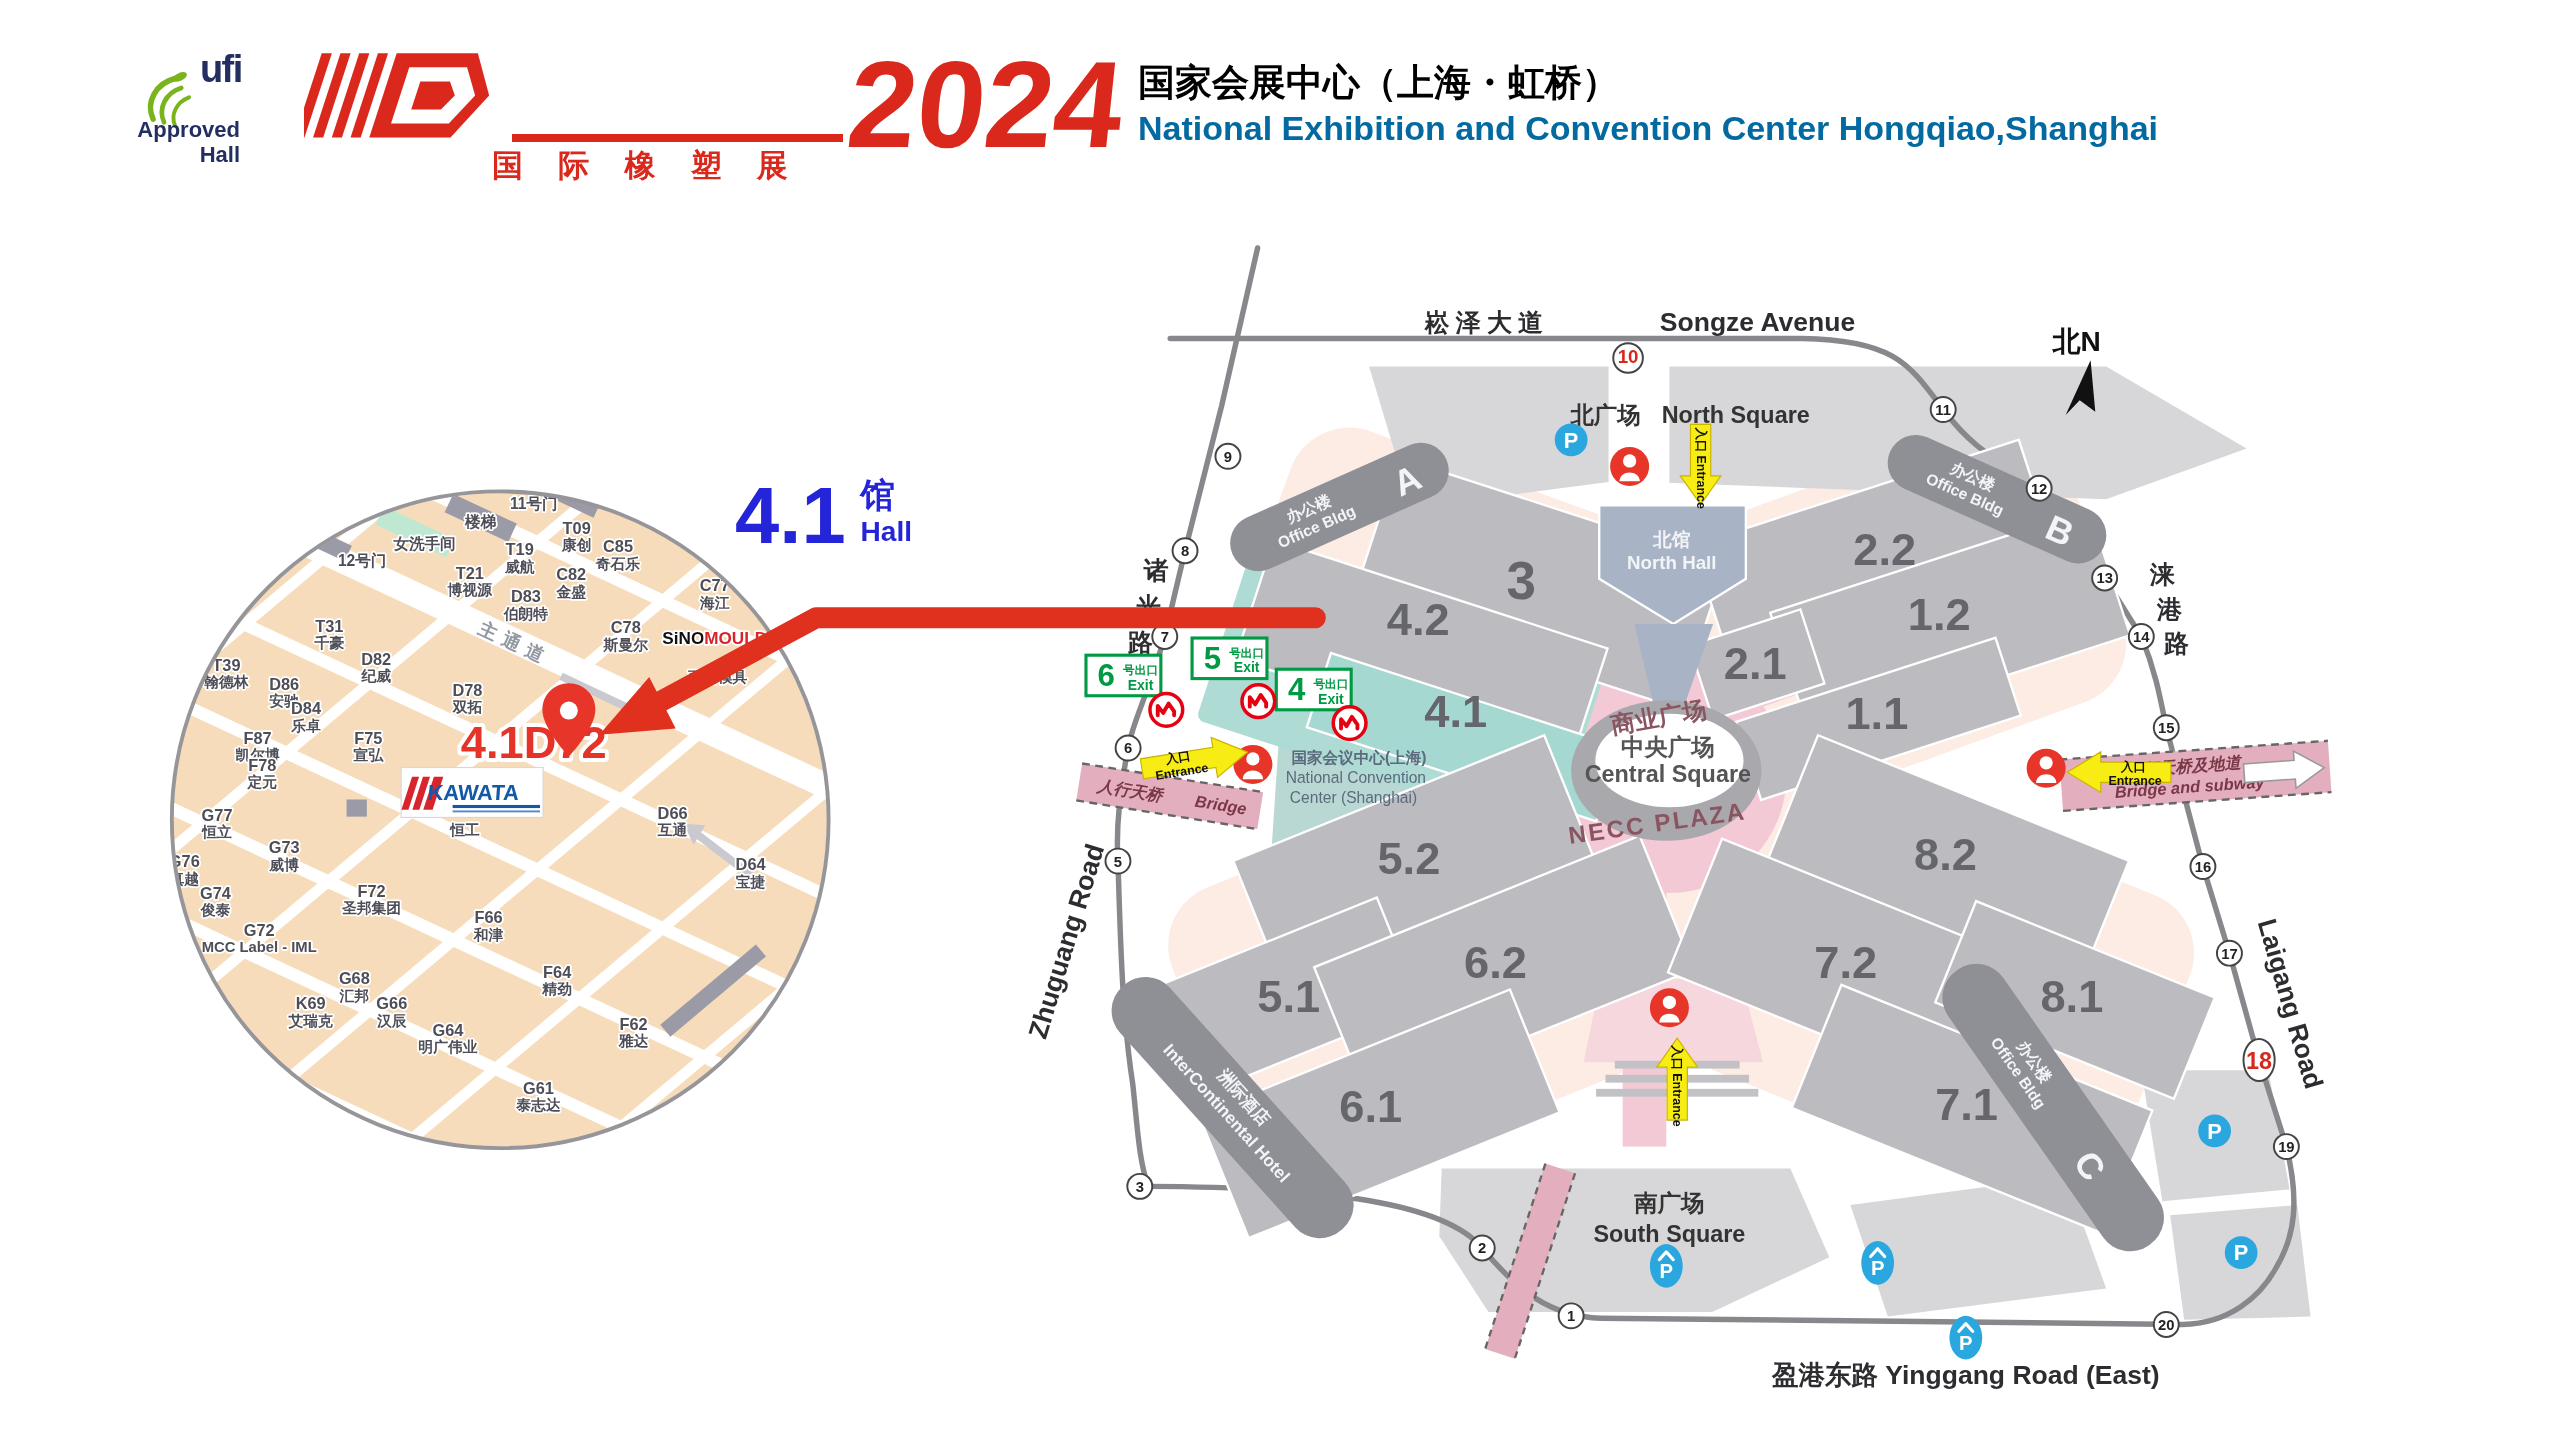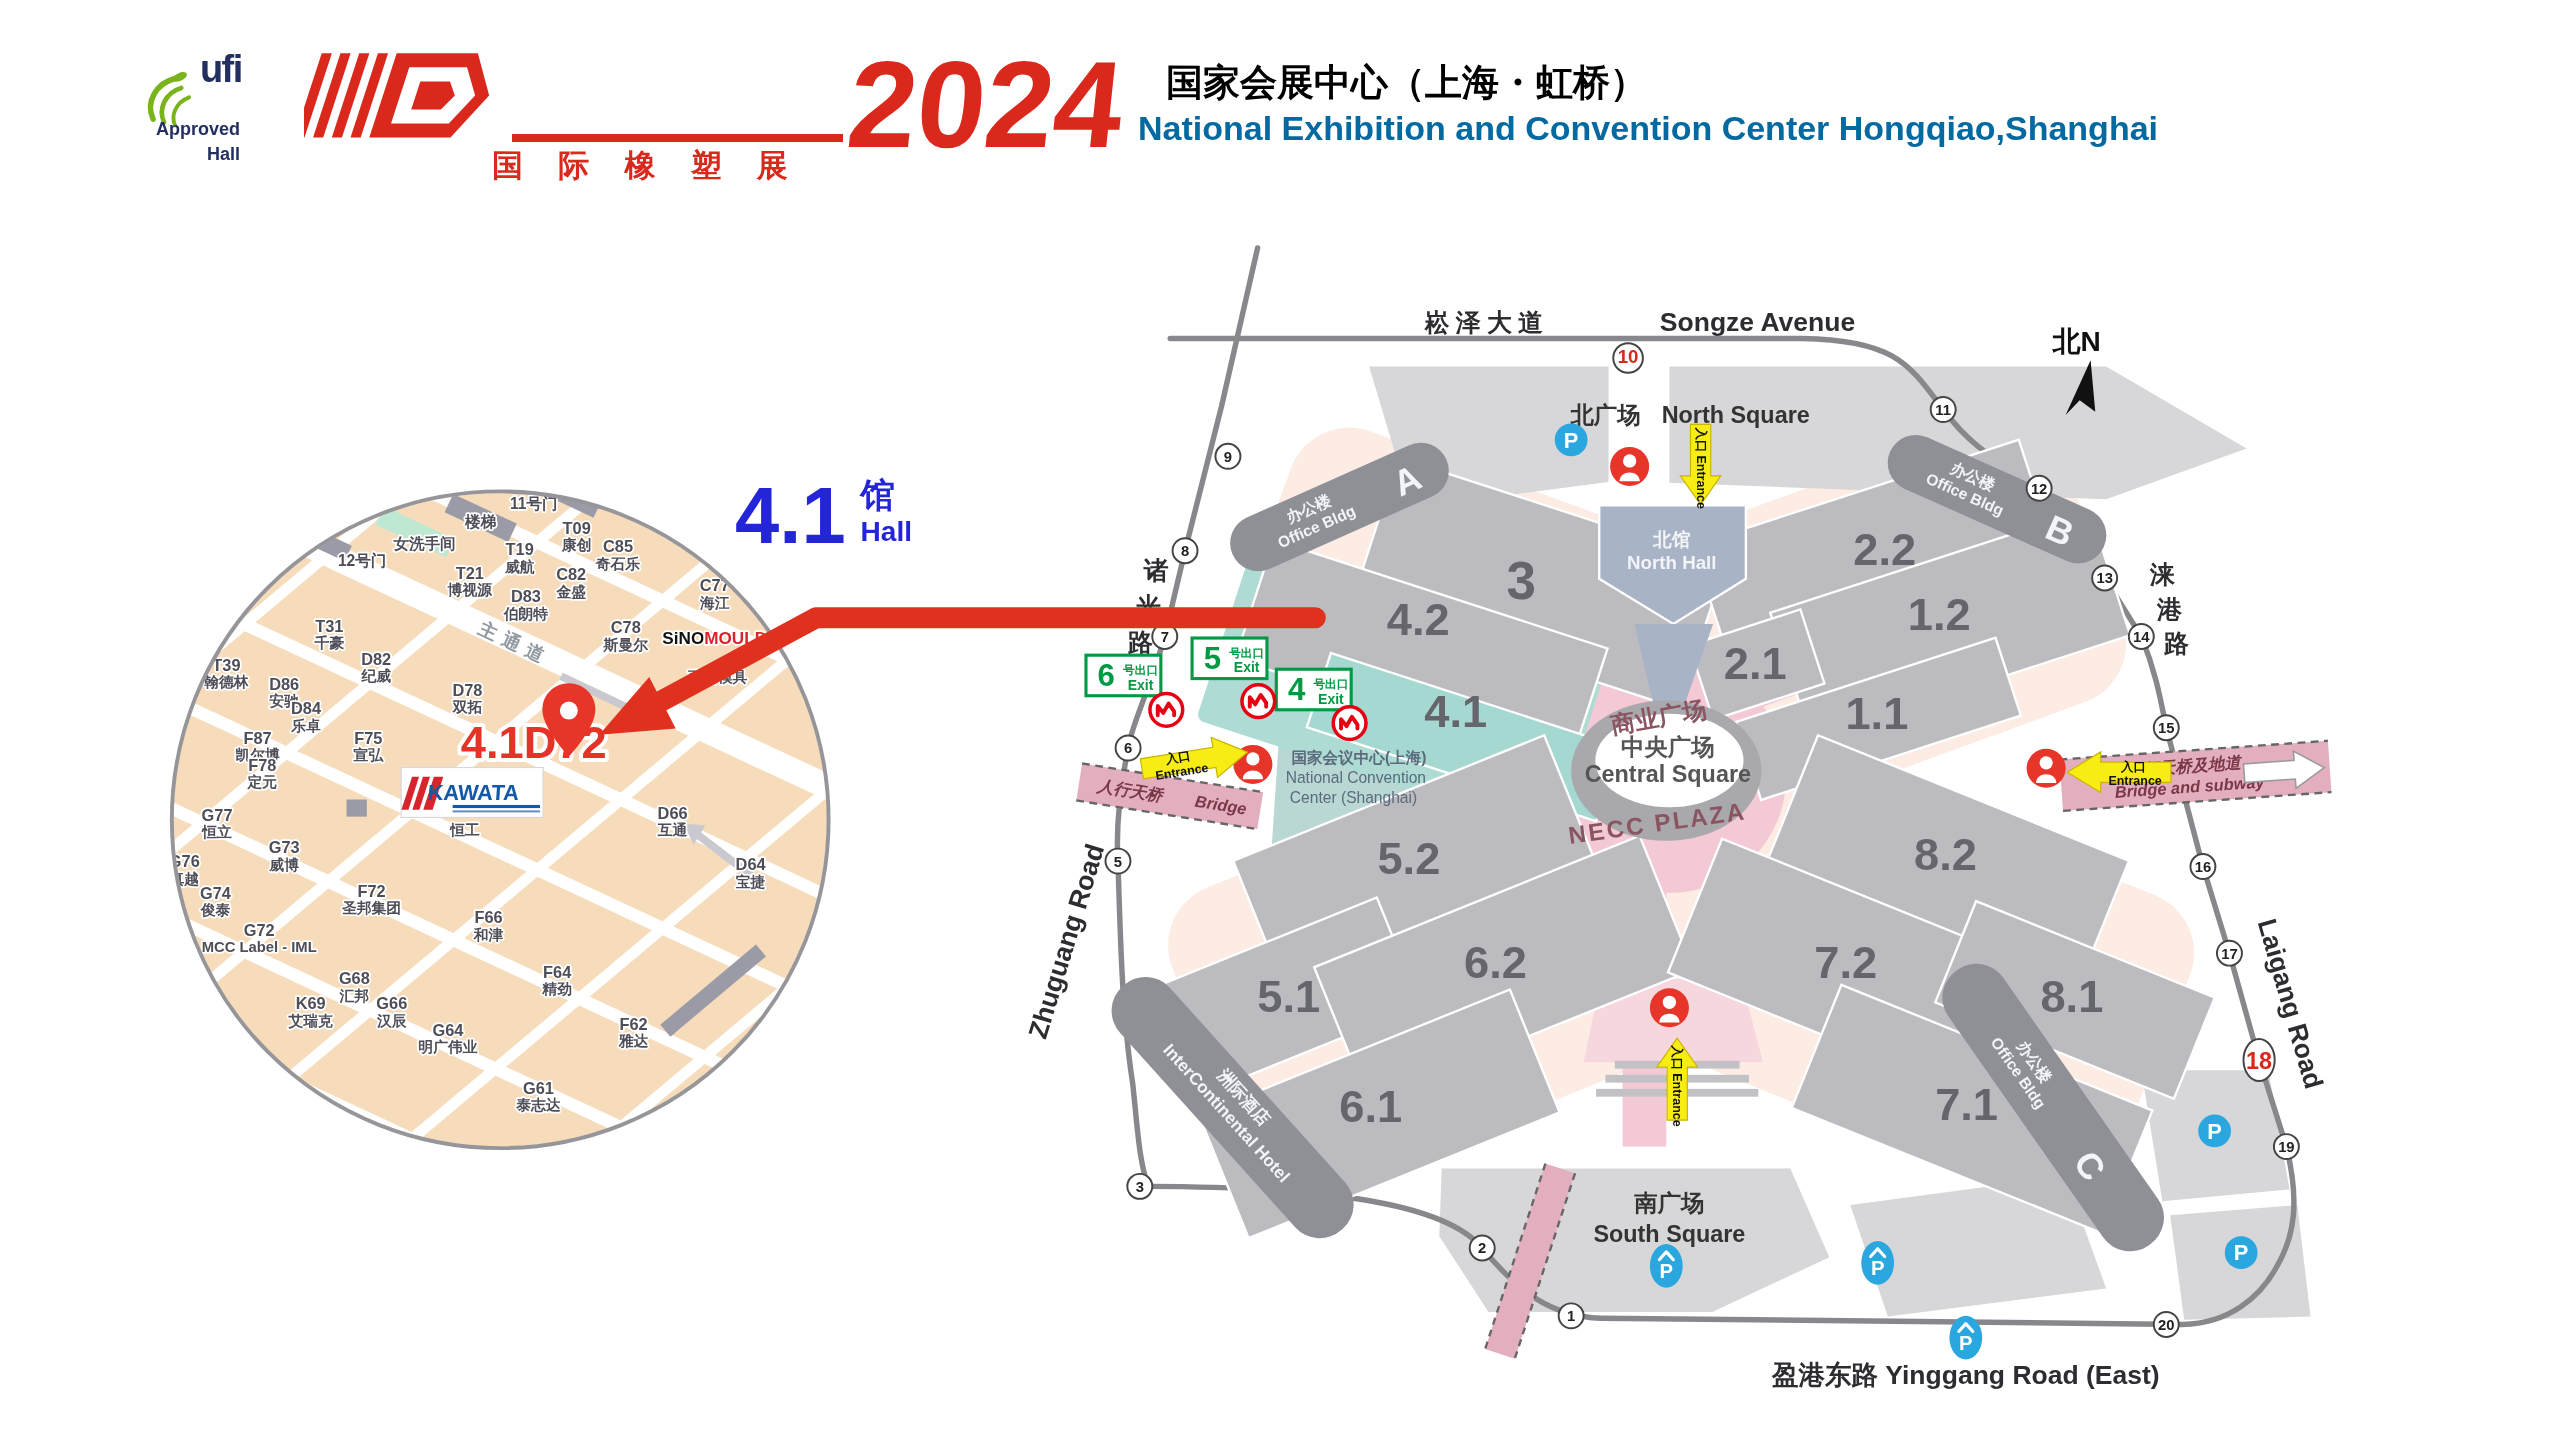--- a/index.html
+++ b/index.html
@@ -1,23 +1,23 @@
 <!DOCTYPE html>
 <html style="font-size:12.5px"><head>
 <meta charset="utf-8">
 <style>
   html,body{margin:0;padding:0;background:#fff;}
   .page{position:relative;width:2576px;height:1450px;overflow:hidden;background:#fff;
         font-family:"Liberation Sans","DejaVu Sans",sans-serif;}
   svg.stage{position:absolute;left:0;top:0;z-index:1;}
   .hdr{position:absolute;z-index:2;}
-  .hdr-cn{left:1138px;top:58px;font-size:37px;font-weight:bold;color:#000;margin-left:28px;}
+  .hdr-cn{left:1138px;top:58px;font-size:37px;font-weight:bold;color:#000;}
   .hdr-en{left:1138px;top:109px;font-size:34px;font-weight:600;color:#0369a1;}
   .ufi-text{left:200px;top:48px;font-size:38px;font-weight:bold;color:#232f60;letter-spacing:-1.6px;}
-  .ufi-ap{left:111px;top:117px;width:129px;text-align:right;font-size:18px;font-weight:bold;
+  .ufi-ap{left:111px;top:117px;width:129px;text-align:right;font-size:22px;font-weight:bold;
           color:#232f60;line-height:25px;}
   .cp-name{left:507px;top:44px;font-size:76px;font-weight:800;color:#da291c;letter-spacing:-2.3px;}
   .cp-reg{font-size:26.5px;vertical-align:36px;font-weight:bold;}
   .cp-bar{left:512px;top:134px;width:331px;height:7.8px;background:#da291c;}
   .cp-cn{left:492px;top:145px;font-size:31px;font-weight:bold;color:#da291c;letter-spacing:13.3px;}
   .cp-year{left:849px;top:34px;font-size:123px;font-weight:800;color:#da291c;transform:skewX(-6deg);}
   
   text{font-family:"Liberation Sans","DejaVu Sans",sans-serif;}
   .halo{paint-order:stroke;stroke:#fff;stroke-width:4.5px;stroke-linejoin:round;}
   .bcode{font-size:21px;font-weight:bold;fill:#4e4e58;}

